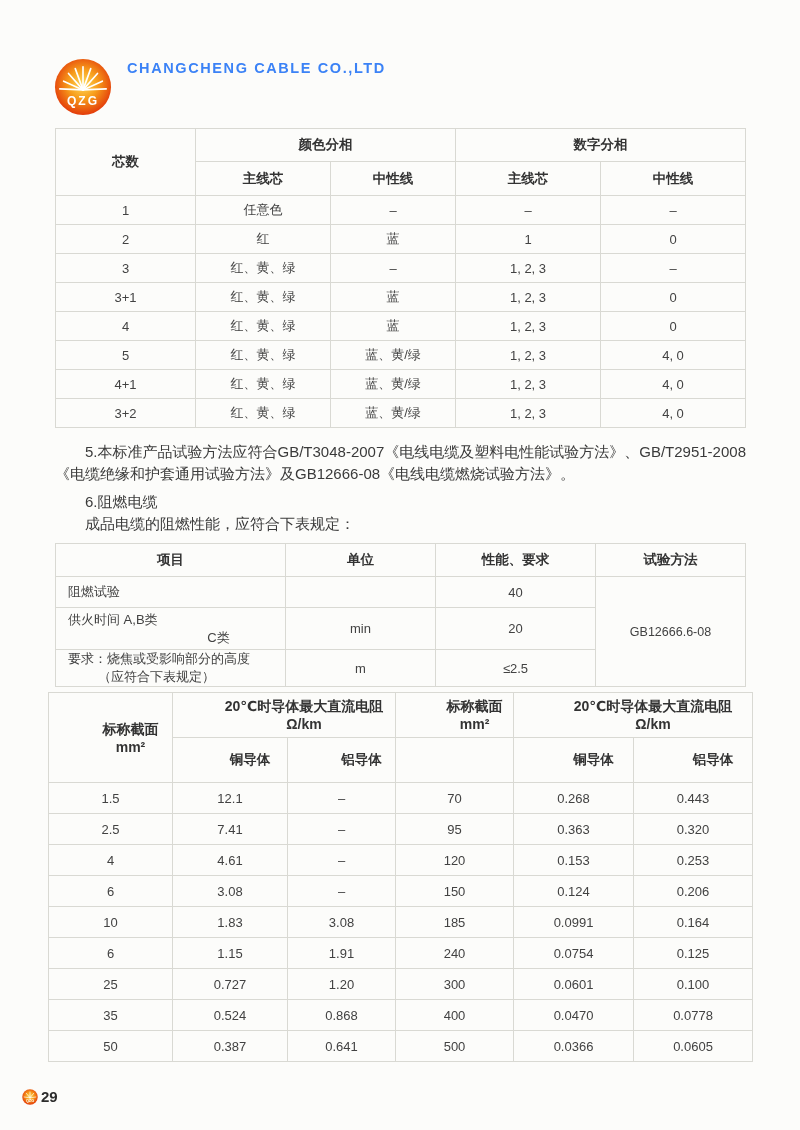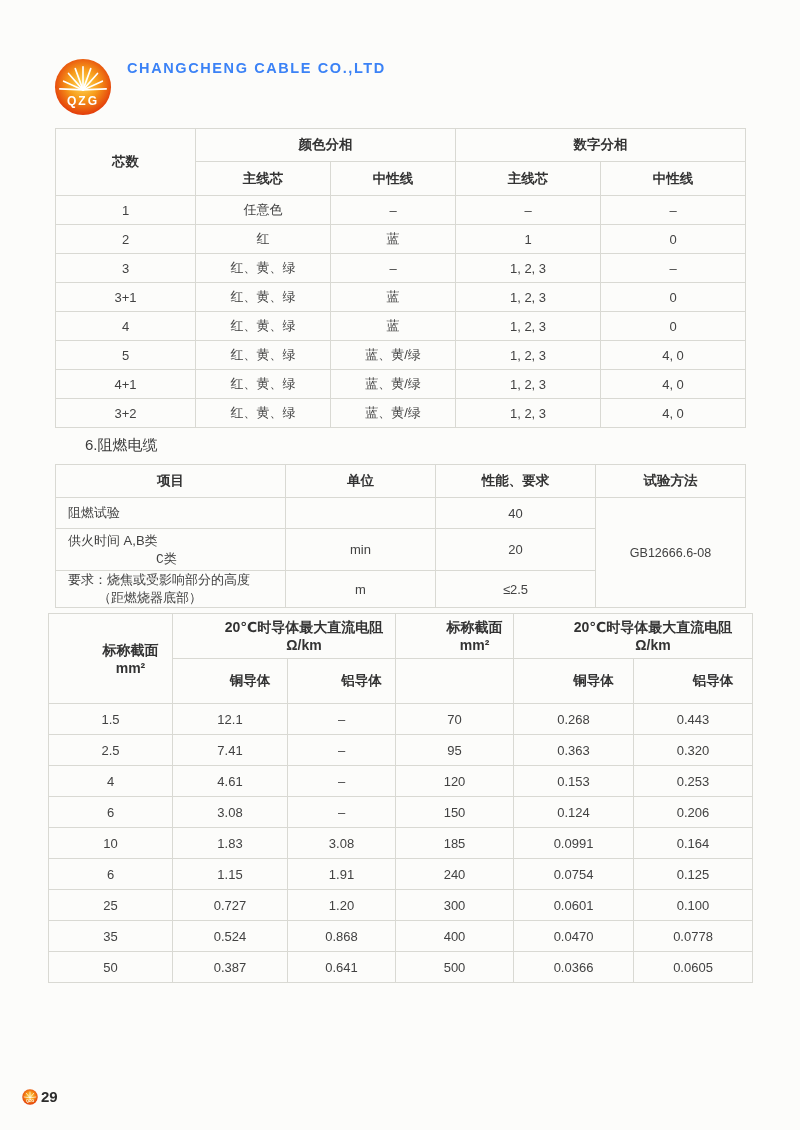--- a/index.html
+++ b/index.html
@@ -32,21 +32,21 @@
   .indent { text-indent:2em; }
   .p5 { margin-top:13px; }
   .p6 { margin-top:6px; }
   .p7 { margin-top:9px; }
   
   .t2 { margin:8px 0 0 55px; width:690px; }
   .t2 tr.h1 td { height:33px; }
   .t2 tr.r1 td { height:31px; }
   .t2 tr.r2 td { height:42px; }
   .t2 tr.r3 td { height:36px; }
-  .t2 .sub { padding-left:88px; text-align:left;font-family:Liberation Mono, monospace; }
+  .t2 .sub { padding-left:88px; text-align:center; }
   .t2 .sub2 { padding-left:30px; text-align:left; }
   .t2 td.method { font-size:12.5px; }
   
   .t3 { margin:5px 0 0 48px; width:704px; }
   .t3 tr.h1 td, .t3 tr.h2 td { height:45px;padding-left:44px; }
   .t3 tr.h1 td.hd { font-size:14px; }
   .t3 tbody tr { height:31px; }
   
   .footer { position:absolute; left:22px; top:1088px; display:flex; align-items:center; }
   .mini-logo { width:16px; height:16px; }
@@ -159,21 +159,23 @@
         <tr>
           <td>3+2</td>
           <td>红、黄、绿</td>
           <td>蓝、黄/绿</td>
           <td>1, 2, 3</td>
           <td>4, 0</td>
         </tr>
       </tbody>
   </table>
 
+  <div class="para indent p5">5.本标准产品试验方法应符合GB/T3048-2007《电线电缆及塑料电性能试验方法》、GB/T2951-2008《电缆绝缘和护套通用试验方法》及GB12666-08《电线电缆燃烧试验方法》。</div>
   <div class="para indent p6">6.阻燃电缆</div>
+  <div class="para indent">成品电缆的阻燃性能，应符合下表规定：</div>
 
   <table class="t2">
     <colgroup>
         <col style="width:230px">
         <col style="width:150px">
         <col style="width:160px">
         <col style="width:150px">
       </colgroup>
     <tbody>
         <tr class="h1">
@@ -192,21 +194,21 @@
       <td class="left">
         <div>供火时间 A,B类</div>
         <div class="sub">C类</div>
       </td>
       <td>min</td>
       <td>20</td>
     </tr>
     <tr class="r3">
       <td class="left">
         <div>要求：烧焦或受影响部分的高度</div>
-        <div class="sub2">（距燃烧器底部）</div>
+        <div class="sub2">（应符合下表规定）</div>
       </td>
       <td>m</td>
       <td>≤2.5</td>
     </tr>
   </tbody>
     </table>
 
 
   <table class="t3">
     <colgroup>

